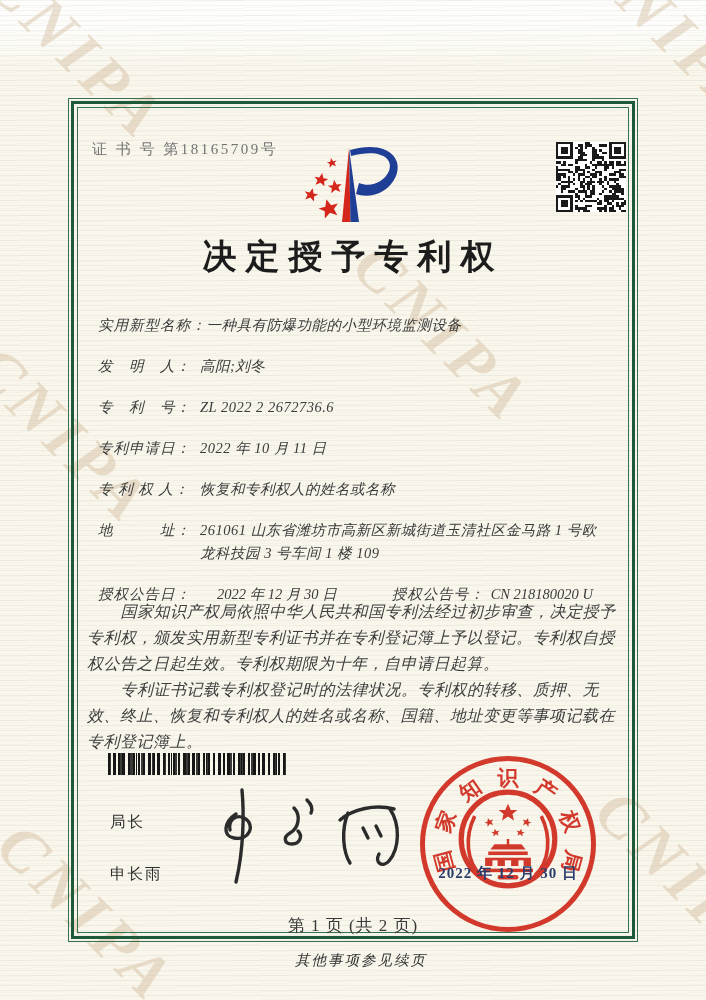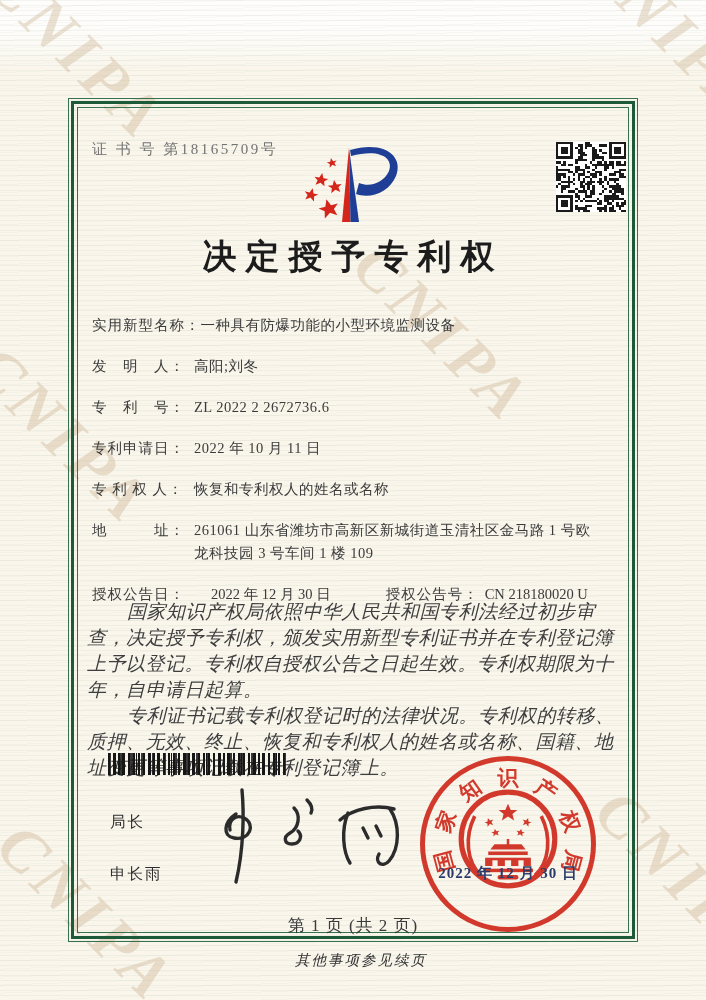--- a/index.html
+++ b/index.html
@@ -39,31 +39,31 @@
   }
   .logo { position:absolute; left:288px; top:136px; width:132px; height:94px; }
   .qr   { position:absolute; left:556px; top:142px; width:70px; height:70px; }
   .qr svg { width:100%; height:100%; shape-rendering:crispEdges; }
 
   .title {
     position:absolute; left:0; right:0; top:234px; text-align:center;
     font-size:34px; font-weight:600; letter-spacing:9px; color:#1c1c1c;
   }
 
-  .fields { position:absolute; left:92px; top:314px; width:508px; color:#3b3b3b; }
+  .fields { position:absolute; left:98px; top:314px; width:508px; color:#3b3b3b;font-style:italic; }
   .frow { display:flex; align-items:flex-start; font-size:14.5px; line-height:23px; margin-bottom:18px; }
   .frow .flabel { flex:0 0 102px; white-space:nowrap; letter-spacing:1px; }
   .frow .fvalue { flex:1; letter-spacing:.5px; }
   .frow.grant { margin-top:7px;gap:17px; }
   .frow.grant .pair2 { margin-left:38px; display:flex; }
   .frow.grant .pair2 .flabel { flex:0 0 auto; margin-right:6px; }
 
   .body-paras {
     position:absolute; left:87px; top:599px; width:534px;
-    font-size:19px; line-height:26px; color:#3e3e3e;
+    font-size:16px; line-height:26px; color:#3e3e3e;
     font-style:italic; letter-spacing:.5px;
   }
   .body-paras p { text-indent:2.1em; }
 
   .barcode {
     position:absolute; left:108px; top:753px; width:178px; height:22px;
     background:
       repeating-linear-gradient(90deg, #161616 0 2px, transparent 2px 5px),
       repeating-linear-gradient(90deg, #161616 0 1px, transparent 1px 7px),
       repeating-linear-gradient(90deg, rgba(25,25,25,.85) 0 3px, transparent 3px 11px);

